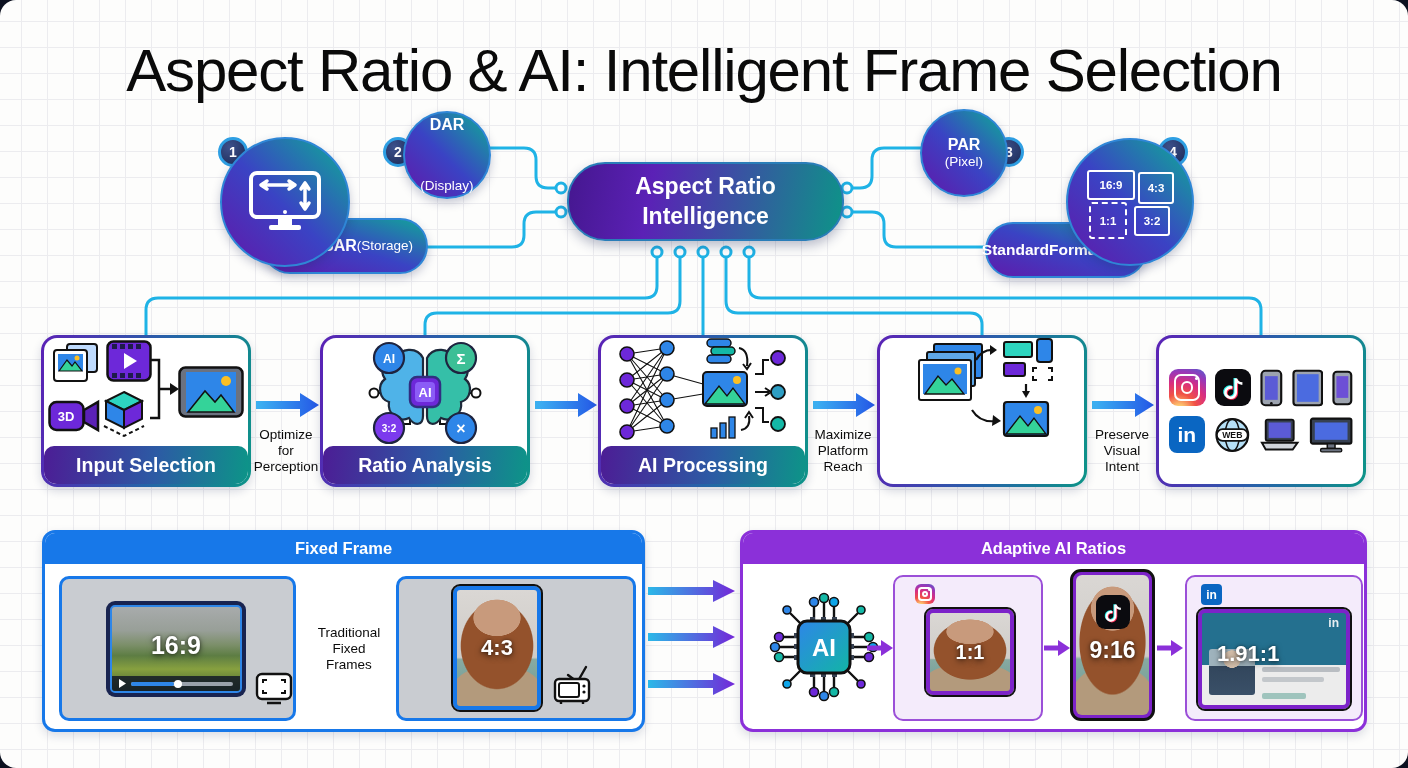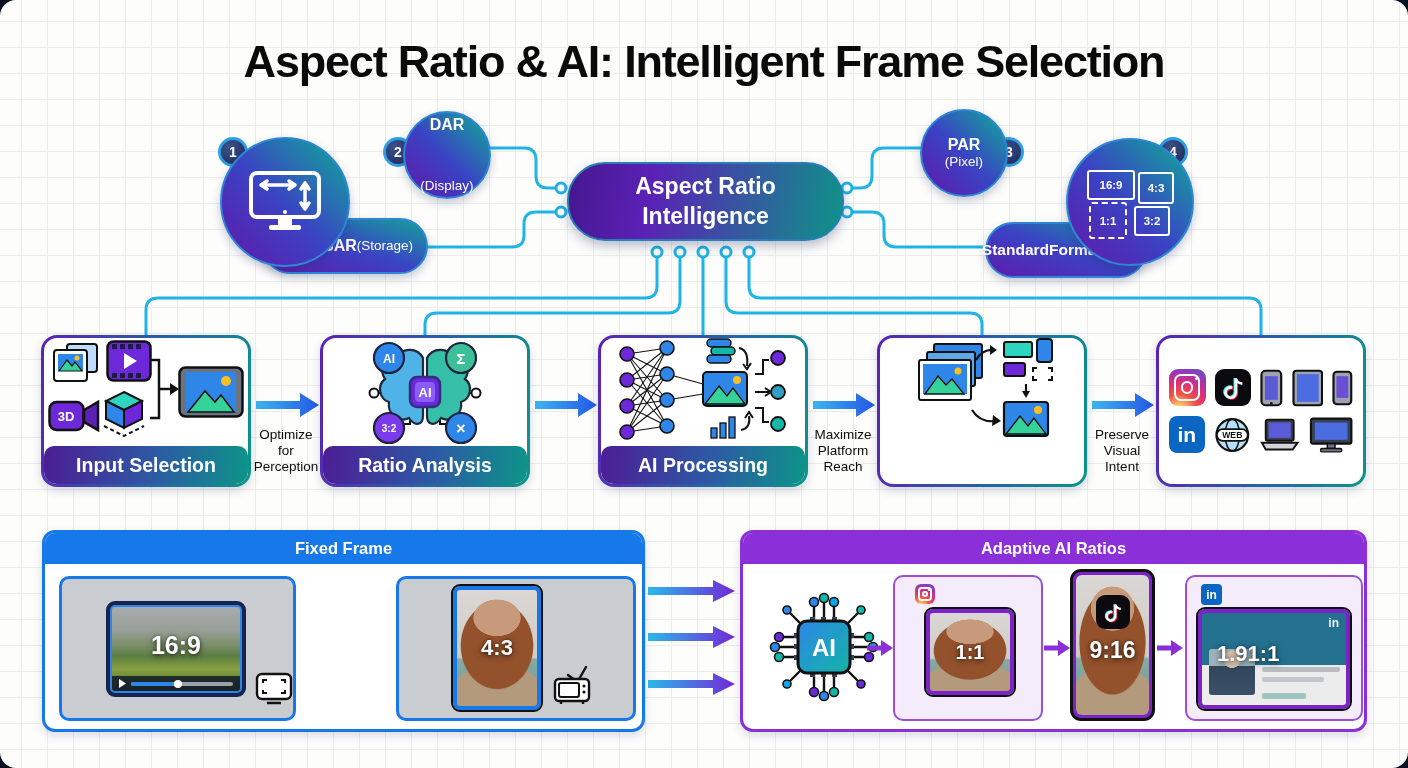--- a/index.html
+++ b/index.html
@@ -2,21 +2,21 @@
 <html><head>
 <meta charset="utf-8">
 <style>
   html,body{margin:0;padding:0;background:#0c1120;}
   .page{position:relative;width:1408px;height:768px;margin:0 auto;overflow:hidden;border-radius:16px;
     font-family:"Liberation Sans",sans-serif;color:#111;
     background-color:#fdfdfc;
     background-image:linear-gradient(#ececef 1px,transparent 1px),linear-gradient(90deg,#ececef 1px,transparent 1px);
     background-size:26px 26px;background-position:-5px -5px;}
   .abs{position:absolute;}
-  .title{width:100%;text-align:center;top:36px;font-size:45px;font-weight:700;letter-spacing:-1.2px;color:#0a0a0a;}
+  .title{width:100%;text-align:center;top:36px;font-size:60px;font-weight:400;letter-spacing:-1.2px;color:#0a0a0a;}
   
   .gcirc{border-radius:50%;background:linear-gradient(to top right,#5b1fae 8%,#3a43c4 48%,#12a39a 95%);
     border:2px solid #2f86d6;box-shadow:0 4px 10px rgba(30,40,90,.25);color:#fff;display:flex;flex-direction:column;
     align-items:center;justify-content:center;z-index:3;}
   .pill{border-radius:28px;background:linear-gradient(to top right,#5b1fae 5%,#3a43c4 50%,#12a39a 100%);
     border:2px solid #2f86d6;box-shadow:0 4px 10px rgba(30,40,90,.25);color:#fff;display:flex;flex-direction:row;
     align-items:center;justify-content:center;z-index:2;}
   .nodeAbbr{font-size:16px;font-weight:bold;line-height:1.15;}
   .nodeSub{font-size:13.5px;line-height:1.15;}
   .badge{width:30px;height:30px;border-radius:50%;background:radial-gradient(circle at 35% 30%,#3d518c,#1b2a55);
@@ -428,20 +428,25 @@
         </div>
       </div>
       <svg class="abs" style="left:192px;top:93px;" width="40" height="34" viewBox="0 0 40 34">
         <rect x="3" y="2" width="34" height="25" rx="5" fill="#fff" stroke="#111" stroke-width="2.4"></rect>
         <g stroke="#111" stroke-width="2" fill="none">
           <path d="M9 11 v-3 h4 M31 11 v-3 h-4 M9 18 v3 h4 M31 18 v3 h-4"></path>
         </g>
         <path d="M13 31 h14" stroke="#111" stroke-width="2.4"></path>
       </svg>
     </div>
+    <div class="abs annot" style="left:256px;top:92px;width:96px;font-size:13.5px;">
+      <span>Traditional</span>
+        <span>Fixed</span>
+        <span>Frames</span>
+    </div>
     <div class="gray-card" style="left:351px;top:43px;width:240px;height:145px;">
       <div class="abs photo-woman" style="left:54px;top:7px;width:88px;height:124px;border:4px solid #1778e9;outline:2.5px solid #111;border-radius:7px;box-sizing:border-box;display:flex;align-items:center;justify-content:center;">
         <span class="ratio-label" style="font-size:22px;">4:3</span>
       </div>
       <svg class="abs" style="left:152px;top:85px;" width="44" height="42" viewBox="0 0 44 42">
         <path d="M17 11 L25 17 M35 3 L27 17" stroke="#111" stroke-width="2.4" fill="none" stroke-linecap="round"></path>
         <rect x="4" y="15" width="34" height="22" rx="4" fill="#fff" stroke="#111" stroke-width="2.4"></rect>
         <rect x="8" y="19" width="20" height="14" rx="2" fill="none" stroke="#111" stroke-width="2"></rect>
         <circle cx="33" cy="22" r="1.6" fill="#111"></circle>
           <circle cx="33" cy="28" r="1.6" fill="#111"></circle>

